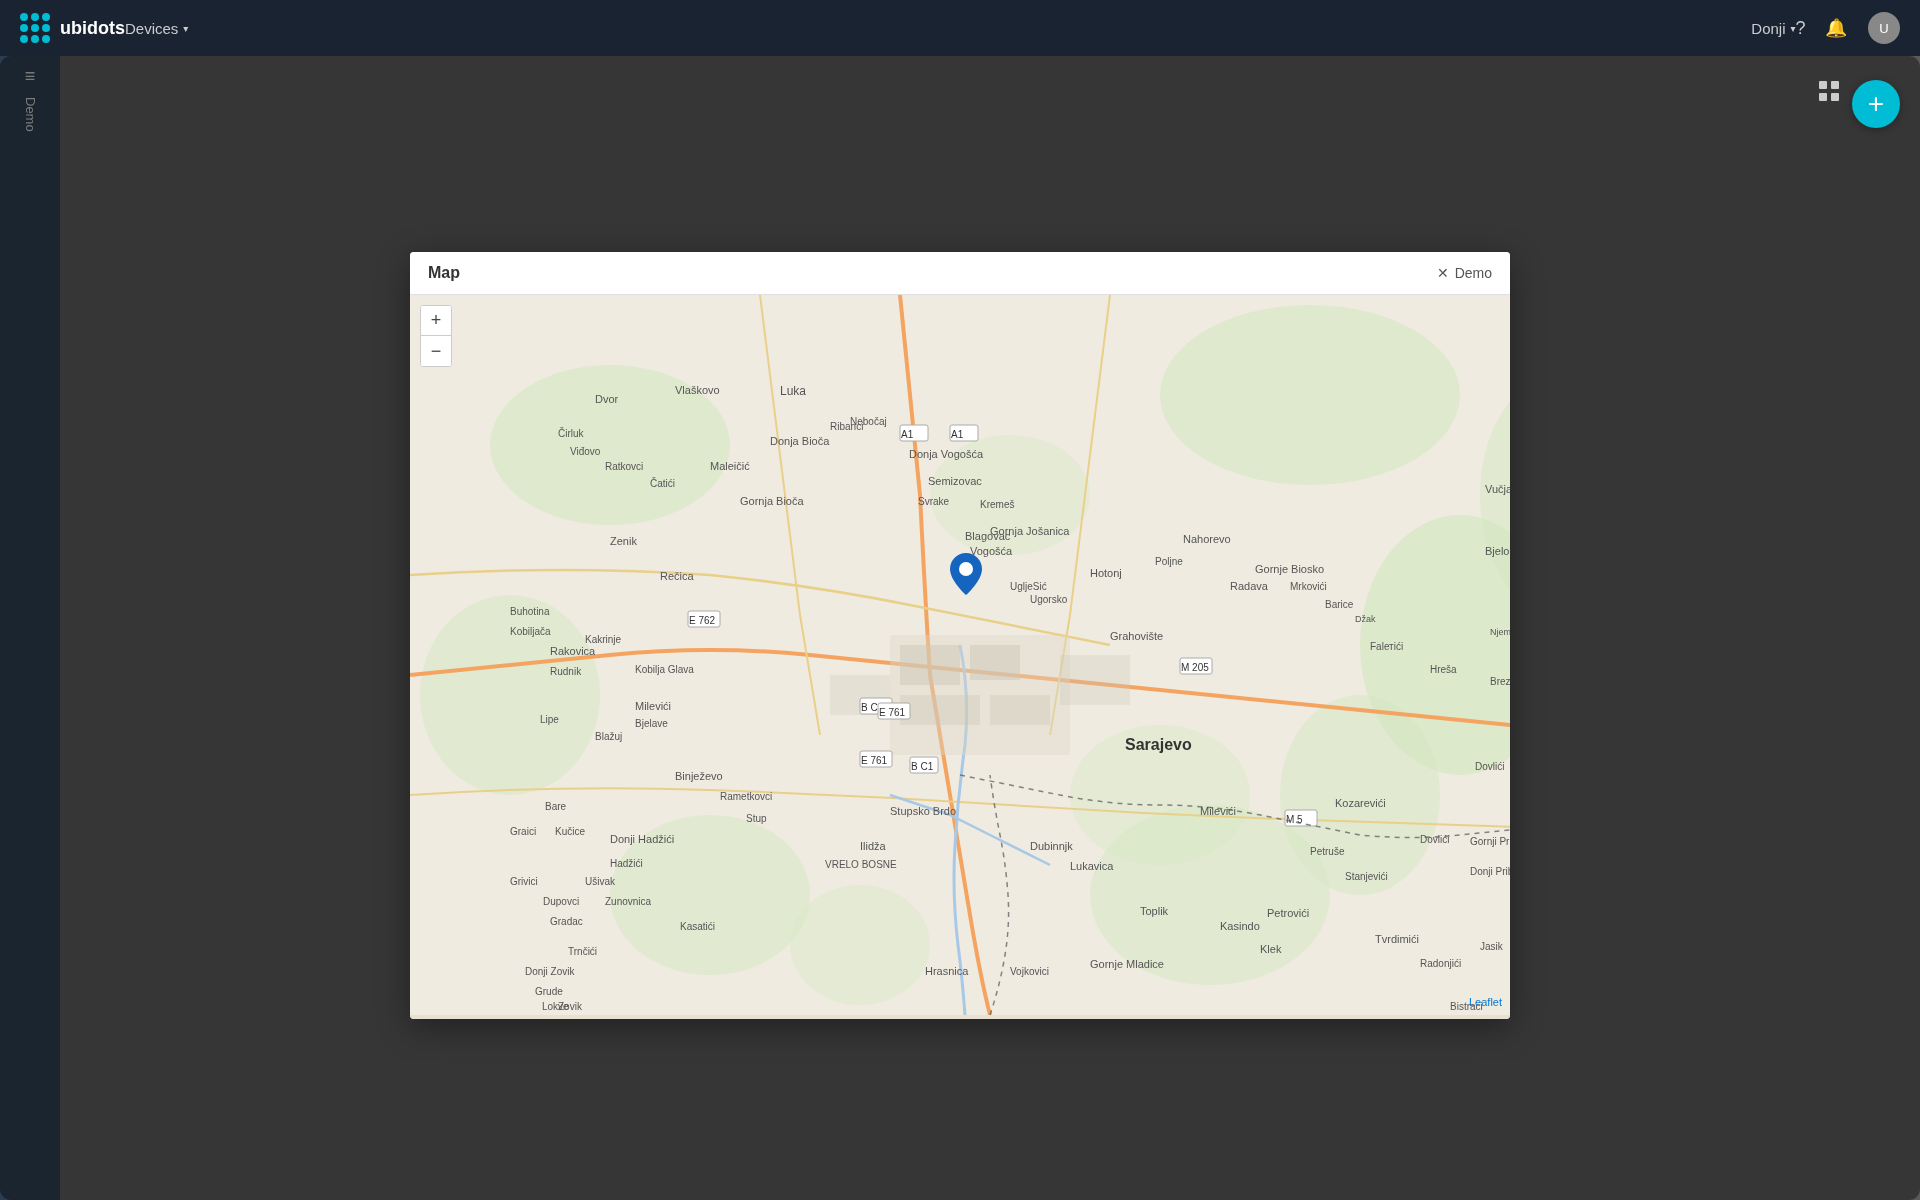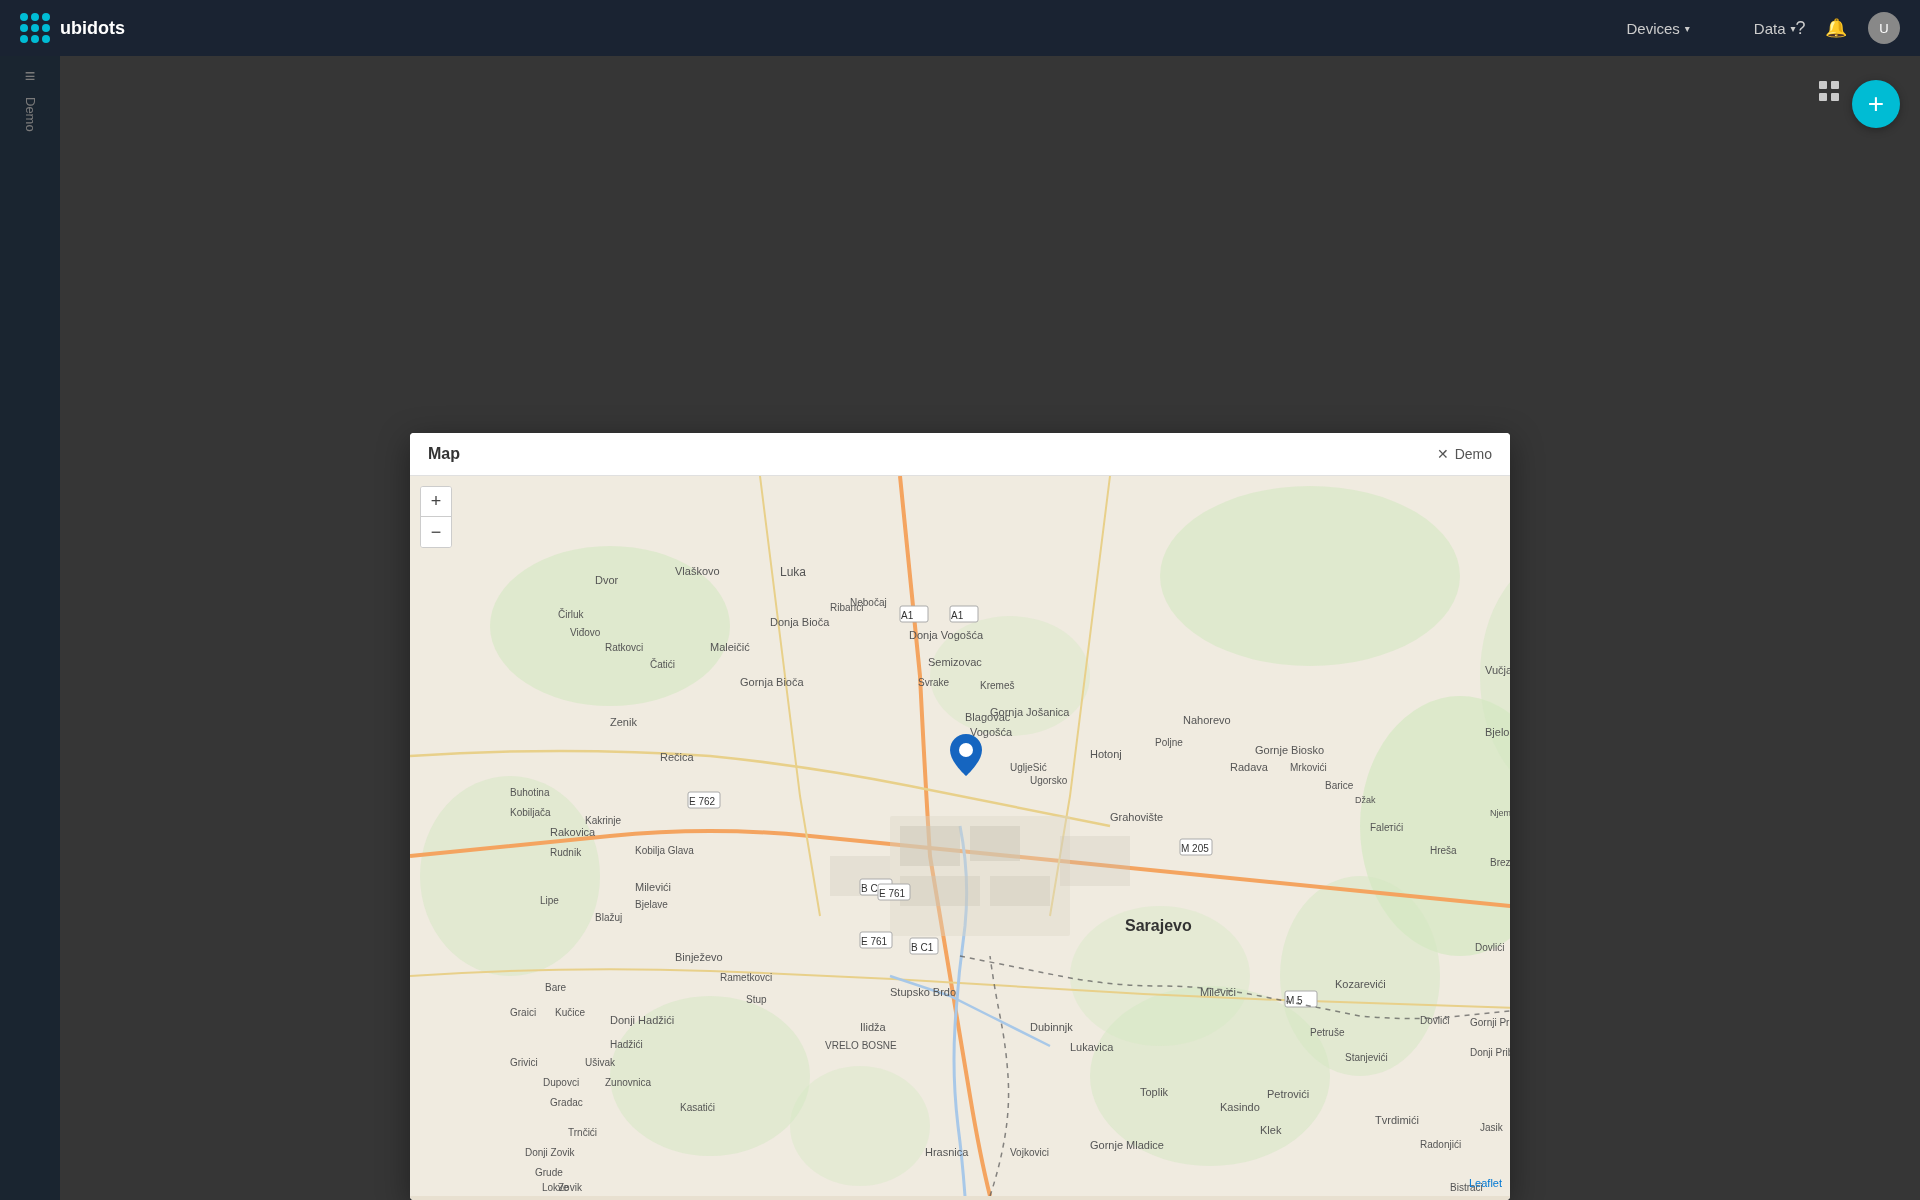--- a/index.html
+++ b/index.html
@@ -7,21 +7,21 @@
 
     
     .navbar {
       position: fixed; top: 0; left: 0; right: 0; height: 56px;
       background: #1a2332; display: flex; align-items: center; z-index: 1000;
       padding: 0 20px;
     }
     .navbar-brand { display: flex; align-items: center; gap: 10px; color: #fff; font-size: 18px; font-weight: 600; }
     .brand-dots { display: grid; grid-template-columns: repeat(3,8px); gap: 3px; }
     .brand-dot { width: 8px; height: 8px; background: #00bcd4; border-radius: 50%; }
-    .navbar-center { flex: 1; display: flex; justify-content: flex-end; gap: 64px; }
+    .navbar-center { flex: 1; display: flex; justify-content: space-between; gap: 24px; }
     .nav-item { color: #ccc; font-size: 15px; cursor: pointer; display: flex; align-items: center; gap: 5px; }
     .nav-arrow { font-size: 10px; }
     .navbar-right { display: flex; align-items: center; gap: 20px; }
     .nav-icon-btn { color: #ccc; font-size: 18px; cursor: pointer; background: none; border: none; }
     .avatar { width: 32px; height: 32px; border-radius: 50%; background: #888; display: flex; align-items: center; justify-content: center; color: #fff; font-size: 13px; cursor: pointer; }
 
     
     .sidebar {
       position: fixed; top: 56px; left: 0; bottom: 0; width: 60px;
       background: #2c3e50; z-index: 900; display: flex; flex-direction: column;
@@ -44,22 +44,23 @@
     }
 
     
     .grid-icon {
       position: fixed; top: 80px; right: 80px; color: #ccc; font-size: 20px; cursor: pointer; z-index: 1100;
     }
 
     
     .modal-overlay {
       position: fixed; top: 56px; left: 0; right: 0; bottom: 0;
-      background: rgba(0,0,0,0.4); z-index: 1050; display: flex; align-items: flex-end; justify-content: center;
+      background: rgba(0,0,0,0.4); z-index: 1050; display: flex; align-items: center; justify-content: center;
       padding-top: 10px;
+      border-radius: 11px;
     }
 
     
     .map-modal {
       background: #fff; border-radius: 4px; width: 1100px; max-height: 780px;
       box-shadow: 0 8px 32px rgba(0,0,0,0.4); display: flex; flex-direction: column; overflow: hidden;
       margin-top: 5px;
     }
     .map-modal-header {
       display: flex; align-items: center; justify-content: space-between;
@@ -115,21 +116,21 @@
         <div class="brand-dot"></div>
     </div>
     <span>ubidots</span>
   </div>
   <div class="navbar-center">
     <div class="nav-item">
       <span>Devices</span>
       <span class="nav-arrow">▾</span>
     </div>
     <div class="nav-item">
-      <span>Data</span>
+      <span>Donji</span>
       <span class="nav-arrow">▾</span>
     </div>
   </div>
   <div class="navbar-right">
     <button class="nav-icon-btn">
       <span>?</span>
     </button>
     <button class="nav-icon-btn">
       <span>🔔</span>
     </button>

